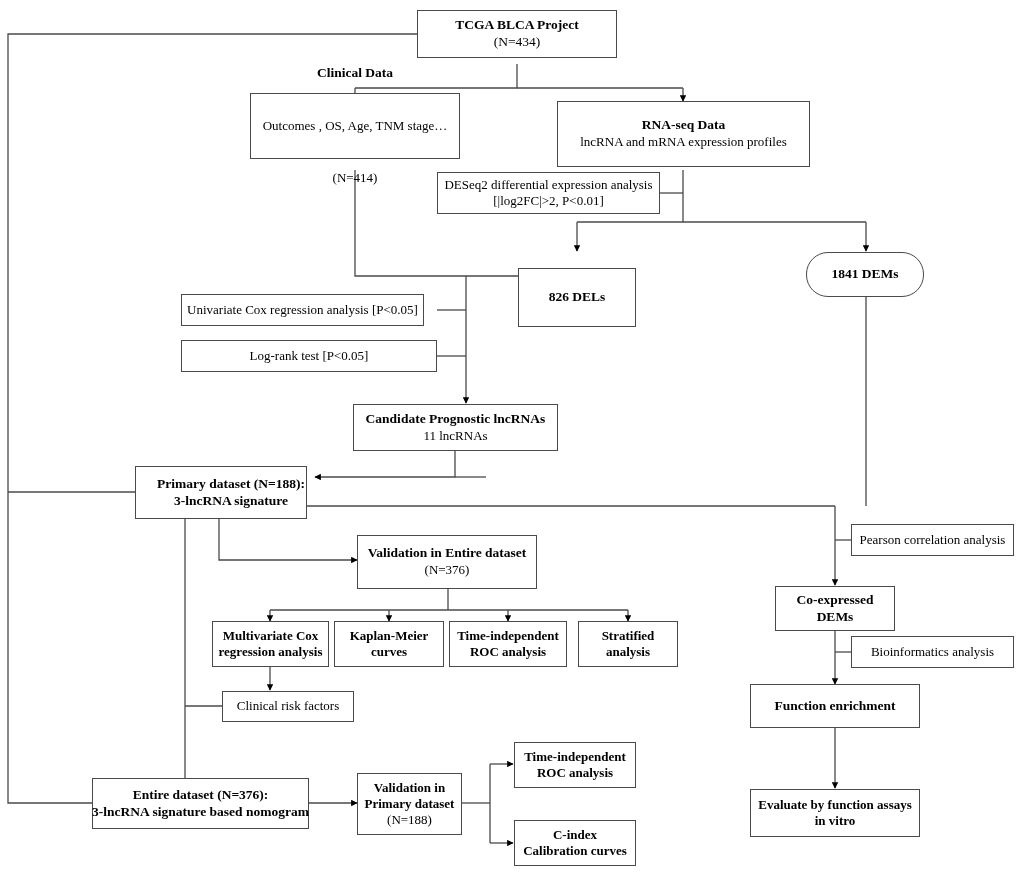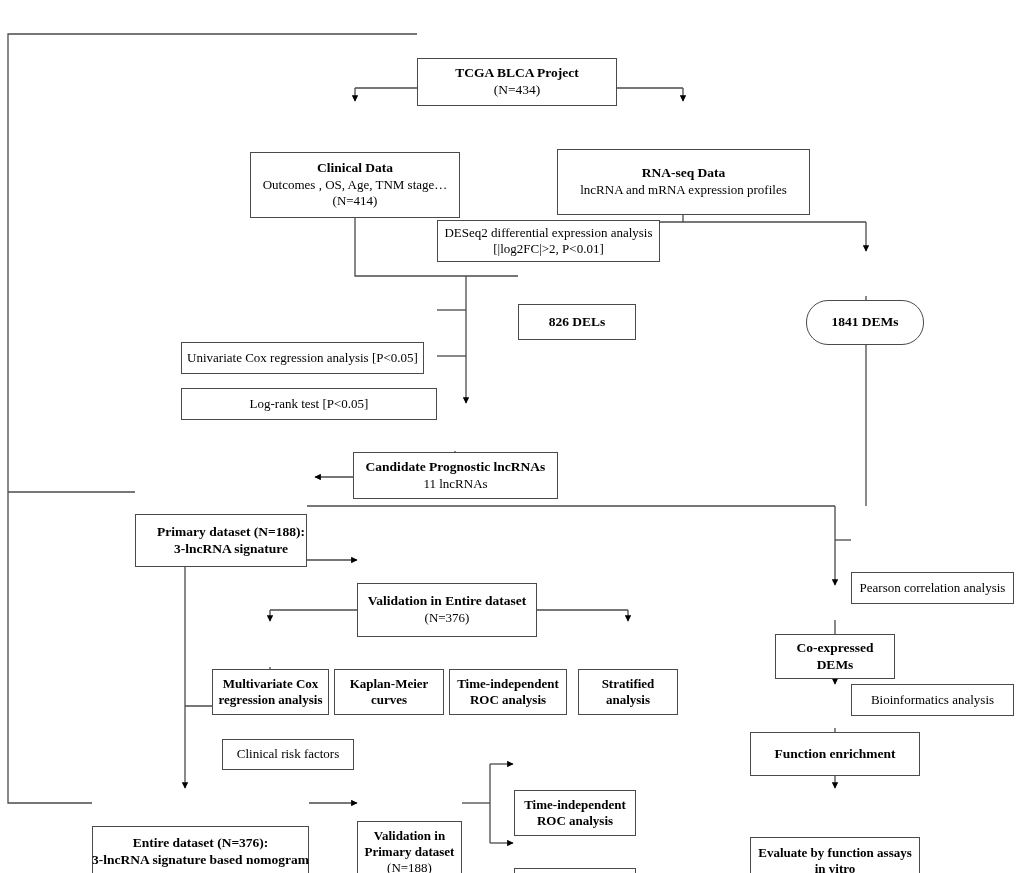--- a/index.html
+++ b/index.html
@@ -7,21 +7,21 @@
   #canvas{position:relative;width:1020px;height:873px;background:#fff;overflow:hidden;}
   .node{position:absolute;box-sizing:border-box;border:1px solid #4a4a4a;background:#fff;
         display:flex;align-items:center;justify-content:center;text-align:center;
         line-height:1.25;padding:2px 4px;}
   .node .ln{display:block;white-space:nowrap;}
   .node.bold-all .ln{font-weight:bold;}
   .t14{font-size:13.5px;}
   .t13{font-size:13px;}
   .ital{}
   svg.edges{position:absolute;left:0;top:0;width:1020px;height:873px;pointer-events:none;}
-  .stack{display:flex;flex-direction:column;align-items:center;justify-content:center;margin-top:48px;}
+  .stack{display:flex;flex-direction:column;align-items:center;justify-content:center;}
 </style>
 </head>
 <body>
 
 <div id="canvas">
 
   <svg class="edges" viewBox="0 0 1020 873" xmlns="http://www.w3.org/2000/svg">
     <defs>
       <marker id="ah" viewBox="0 0 10 10" refX="9" refY="5" markerWidth="5" markerHeight="5" orient="auto-start-reverse">
         <path d="M 0 0 L 10 5 L 0 10 z" fill="#000"></path>
@@ -86,37 +86,37 @@
 
       <path d="M 866 296 L 866 506"></path>
     </g>
   </svg>
 
   <div class="node stack t14" style="left:417px;top:10px;width:200px;height:48px;">
     <span class="ln" style="font-weight:bold">TCGA BLCA Project</span>
     <span class="ln">(N=434)</span>
   </div>
 
-  <div class="node stack t14" style="left:250px;top:104px;width:210px;height:66px;">
+  <div class="node stack t14" style="left:250px;top:93px;width:210px;height:66px;gap:36px;">
     <span class="ln" style="font-weight:bold">Clinical Data</span>
     <span class="ln t13">Outcomes , OS, Age, TNM stage…</span>
     <span class="ln t13">(N=414)</span>
   </div>
 
   <div class="node stack t14" style="left:557px;top:101px;width:253px;height:66px;">
     <span class="ln" style="font-weight:bold">RNA-seq Data</span>
     <span class="ln t13">lncRNA and mRNA expression profiles</span>
   </div>
 
   <div class="node stack t13" style="left:437px;top:172px;width:223px;height:42px;">
     <span class="ln">DESeq2 differential expression analysis</span>
     <span class="ln">[|log2FC|&gt;2,  P&lt;0.01]</span>
   </div>
 
-  <div class="node stack t14 bold-all" style="left:518px;top:256px;width:118px;height:36px;text-align:right;">
+  <div class="node stack t14 bold-all" style="left:518px;top:268px;width:118px;height:59px;text-align:right;">
     <span class="ln">826 DELs</span>
   </div>
 
   <div class="node stack t14 bold-all" style="left:806px;top:252px;width:118px;height:45px;border-radius:22px;">
     <span class="ln">1841 DEMs</span>
   </div>
 
   <div class="node stack t13" style="left:181px;top:294px;width:243px;height:32px;">
     <span class="ln">Univariate Cox regression analysis [P&lt;0.05]</span>
   </div>

